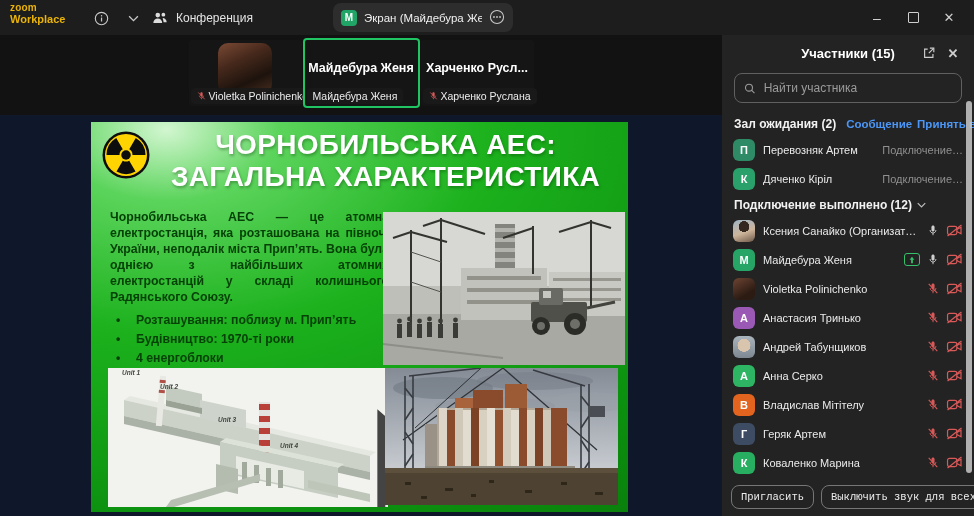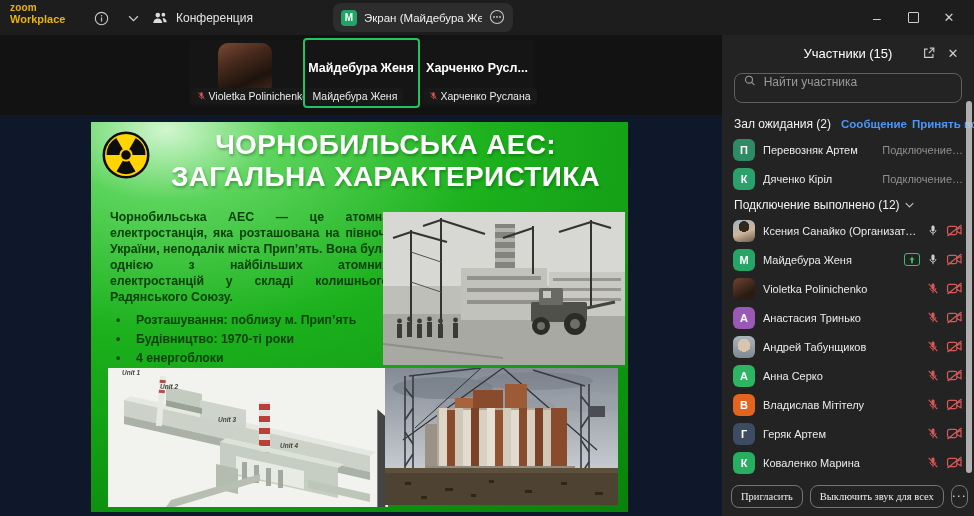--- a/index.html
+++ b/index.html
@@ -57,48 +57,48 @@
   .img-3d{left:17px;top:246px;width:280px;height:139px;}
   .img-br{left:294px;top:246px;width:233px;height:137px;}
   .simg svg{display:block;width:100%;height:100%;}
   .unit{position:absolute;font-size:6.5px;font-style:italic;font-weight:bold;color:#44463f;}
   .cursor{position:absolute;left:178px;top:40px;}
 
   
   .panel{position:absolute;top:35px;left:722px;width:252px;height:481px;background:#232323;
          display:flex;flex-direction:column;box-sizing:border-box;}
   .p-head{height:36px;flex:none;position:relative;display:flex;align-items:center;justify-content:center;
-          color:#fff;font-weight:normal;font-size:13px;}
+          color:#fff;font-weight:bold;font-size:13px;}
   .p-head .hic{position:absolute;top:9px;width:18px;height:18px;display:flex;align-items:center;justify-content:center;}
   .hic-pop{right:36px;} .hic-x{right:12px;color:#cfcfcf;font-size:13px;}
   .search{margin:2px 12px 9px;height:28px;border:1px solid #606060;border-radius:8px;flex:none;
-          display:flex;align-items:flex-start;gap:6px;padding:0 9px;}
+          display:flex;align-items:center;gap:6px;padding:0 9px;}
   .search input{background:transparent;border:none;outline:none;color:#ddd;font-size:12px;width:100%;
                 font-family:"Liberation Sans",sans-serif;}
   .search input::placeholder{color:#9b9b9b;}
   .sec{display:flex;align-items:center;gap:5px;padding:5px 12px 4px;flex:none;}
-  .sec .slab{color:#f2f2f2;font-weight:normal;font-size:12px;white-space:nowrap;}
+  .sec .slab{color:#f2f2f2;font-weight:bold;font-size:12px;white-space:nowrap;}
   .link{font-size:11.5px;font-weight:bold;color:#4b97f7;white-space:nowrap;}
   .link.msg{margin-left:auto;text-align:right;}
   .prow{display:flex;align-items:center;height:29px;padding:0 11px;gap:8px;flex:none;}
   .pava{width:22px;height:22px;border-radius:6px;flex:none;display:flex;align-items:center;justify-content:center;
         color:#fff;font-weight:bold;font-size:11px;}
   .pa-ksenia{background:radial-gradient(circle at 50% 30%,#33271f 0 28%,rgba(0,0,0,0) 29%),
              linear-gradient(160deg,#9eb4c6 0%,#cdb59b 55%,#6e5748 100%);}
   .pa-violetka{background:linear-gradient(150deg,#6e4433,#2c1b13 70%);}
   .pa-andrey{background:radial-gradient(circle at 50% 42%,#d9c4ae 0 38%,rgba(0,0,0,0) 39%),
              linear-gradient(180deg,#aab4bc,#7e8892);}
   .pname{font-size:11px;color:#eaeaea;white-space:nowrap;overflow:hidden;text-overflow:ellipsis;}
   .pstatus{margin-left:auto;font-size:11px;color:#8f8f8f;white-space:nowrap;}
   .picons{margin-left:auto;display:flex;align-items:center;gap:7px;flex:none;}
   .sharebox{width:16px;height:13px;border:1.5px solid #35c06a;border-radius:3px;display:flex;align-items:center;
             justify-content:center;box-sizing:border-box;}
   .p-foot{margin-top:auto;display:flex;align-items:center;gap:7px;padding:8px 9px 11px;flex:none;}
   .btn{border:1px solid #767676;border-radius:8px;background:transparent;color:#ededed;font-size:10.5px;
-       padding:5px 9px;white-space:nowrap;font-family:Liberation Serif, serif;}
+       padding:5px 9px;white-space:nowrap;font-family:Liberation Mono, monospace;}
   .btn-more{padding:3px 0;width:28px;text-align:center;font-size:12px;letter-spacing:1px;}
   .scrollthumb{position:absolute;right:2px;top:66px;width:6px;height:372px;border-radius:3px;background:#c9c9c9;opacity:.85;}
 </style>
 </head>
 <body>
 
 <div class="app">
 
   <div class="titlebar">
     <div class="logo">

